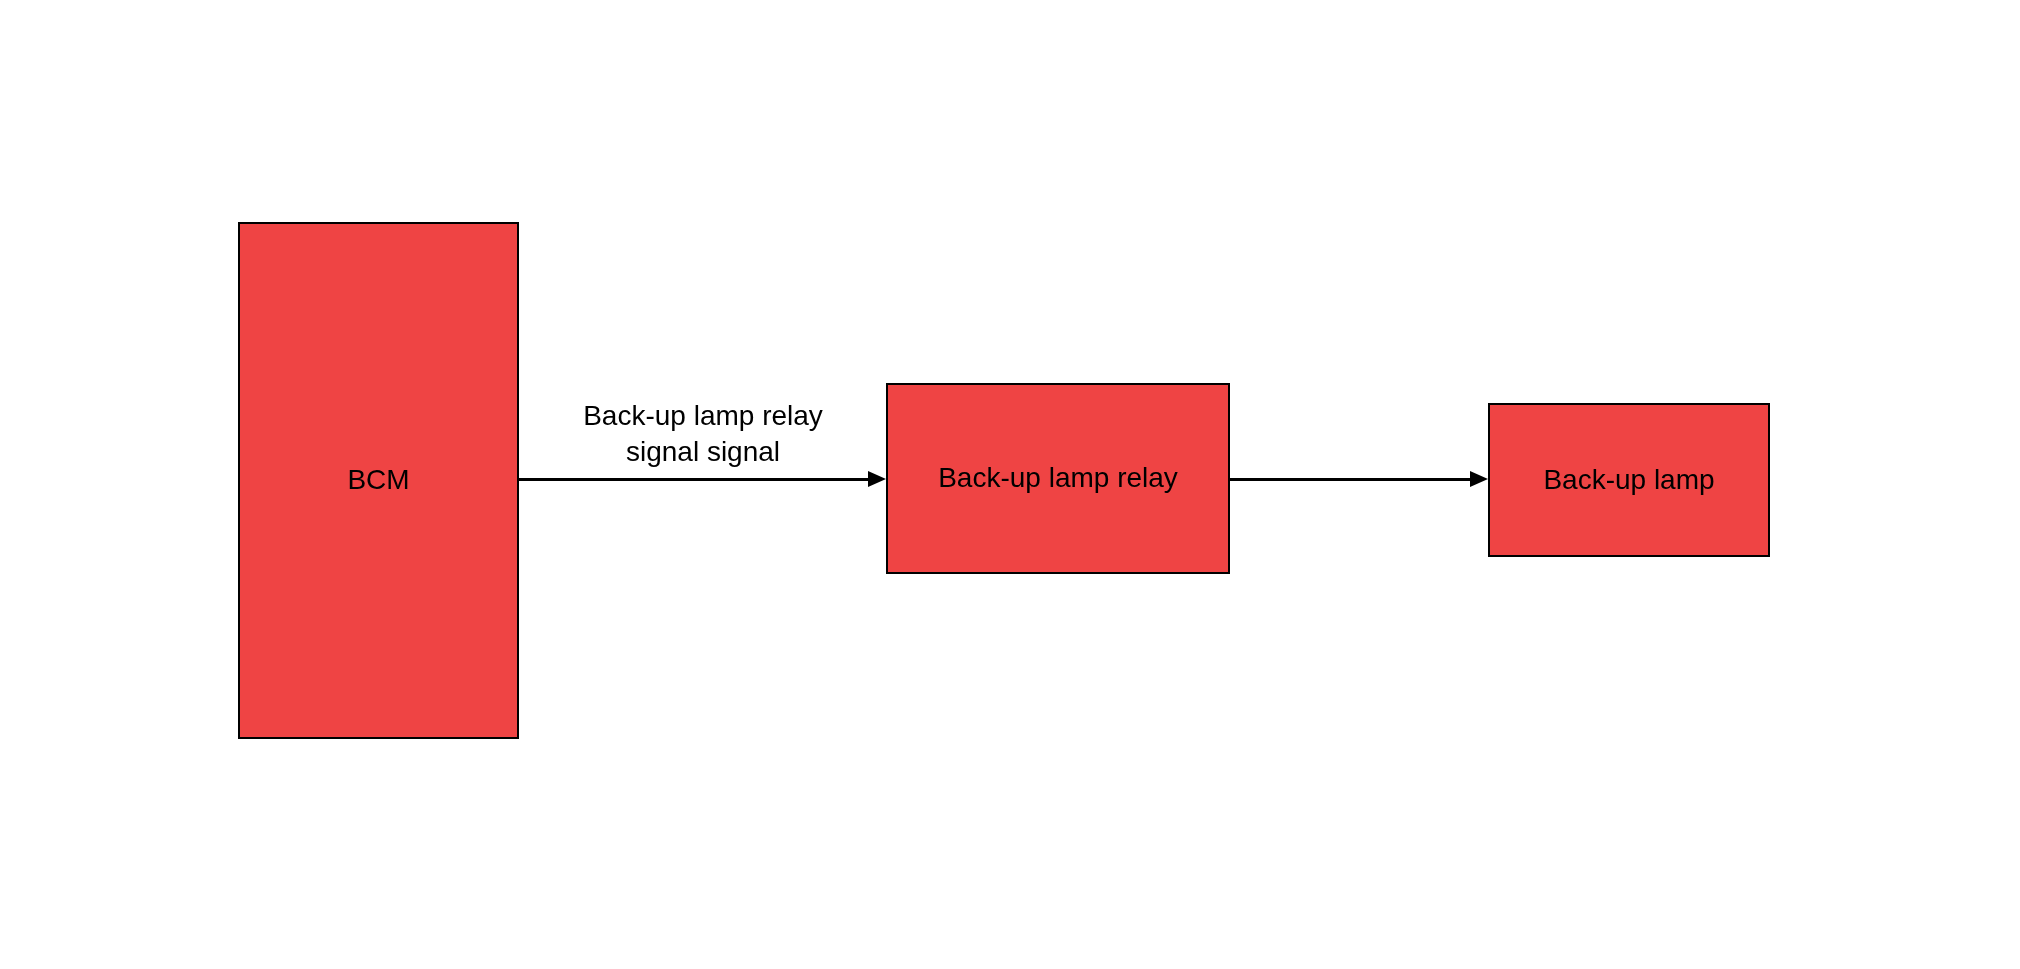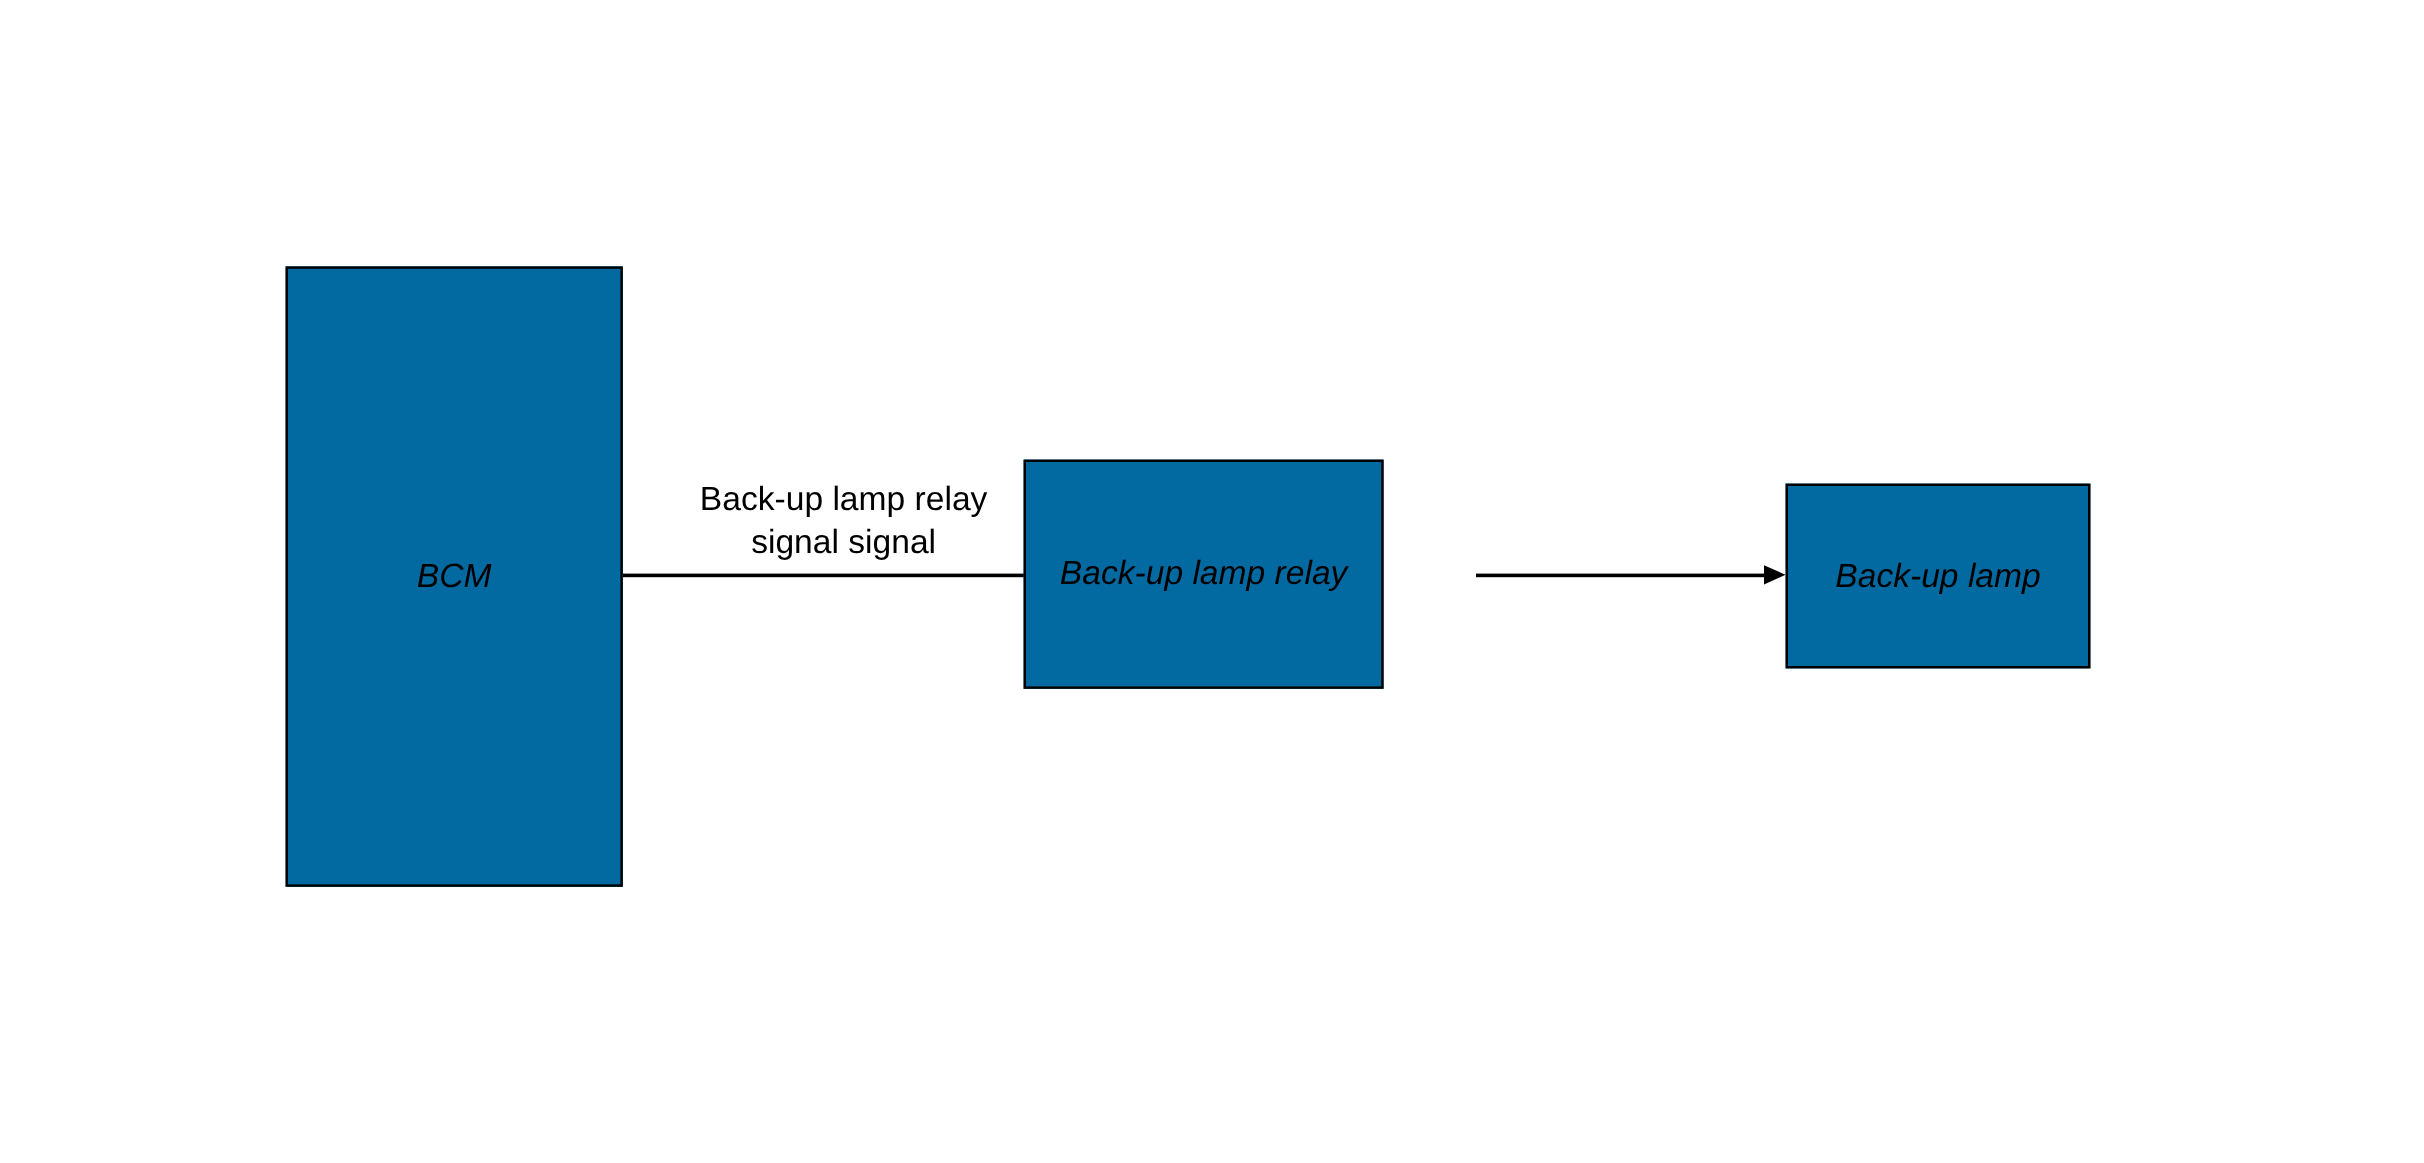--- a/index.html
+++ b/index.html
@@ -11,47 +11,46 @@
   .canvas {
     position: relative;
     width: 2020px;
     height: 969px;
     background: #ffffff;
     overflow: hidden;
   }
   .node {
     position: absolute;
     border: 2px solid #000000;
-    background: #0369a1;
+    background: #ef4444;
     display: flex;
     align-items: center;
     justify-content: center;
     text-align: center;
     color: #000000;
     font-size: 28px;
     line-height: 1.3;
     box-sizing: border-box;
-    font-style: italic;
   }
   .node-bcm {
     left: 238px;
     top: 222px;
     width: 281px;
     height: 517px;
   }
   .node-relay {
-    left: 853px;
+    left: 886px;
     top: 383px;
-    width: 300px;
+    width: 344px;
     height: 191px;
   }
   .node-lamp {
     left: 1488px;
     top: 403px;
-    width: 254px;
+    width: 282px;
     height: 154px;
   }
   .edge-label {
     position: absolute;
     left: 548px;
     top: 398px;
     width: 310px;
     text-align: center;
     color: #000000;
     font-size: 28px;

